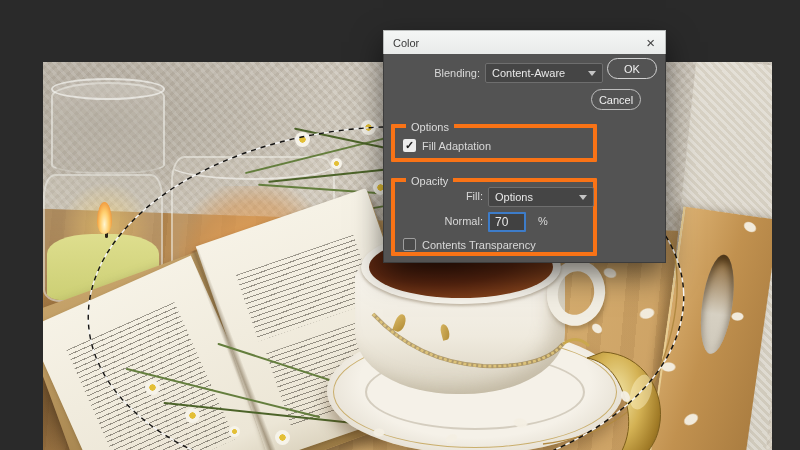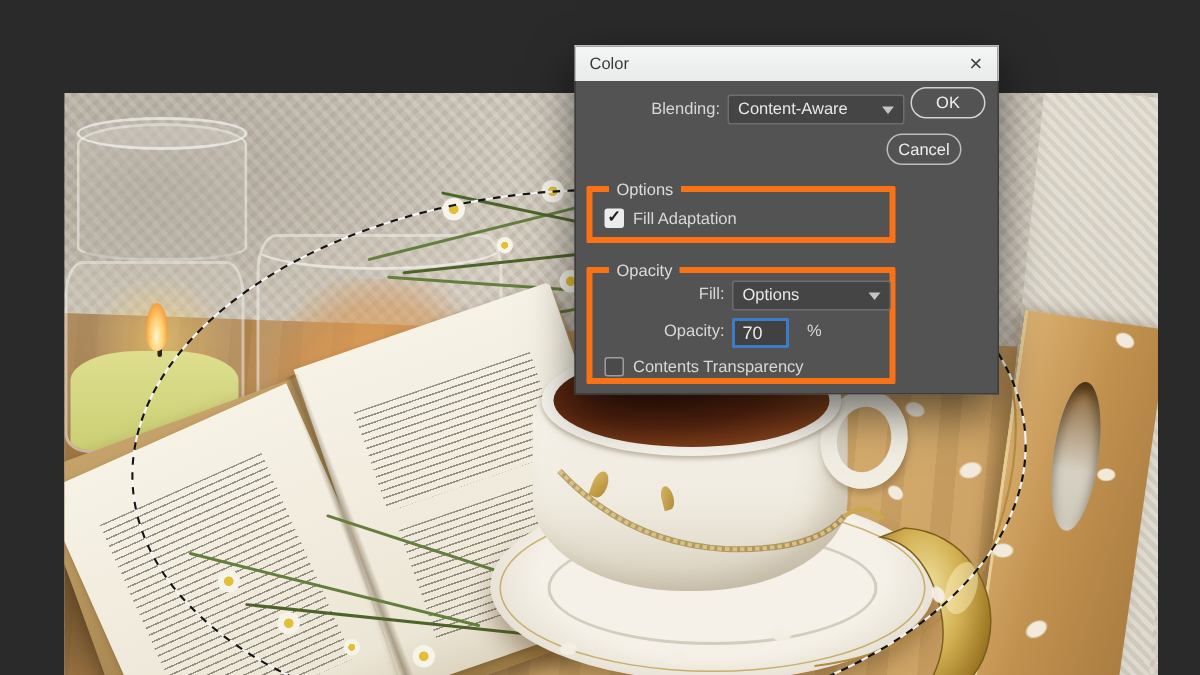--- a/index.html
+++ b/index.html
@@ -289,21 +289,21 @@
 
       <div class="grp" style="left:7px;top:124px;width:206px;height:78px">
         <span class="grp-legend">Opacity</span>
 
         <span class="lbl" style="left:0;top:8px;width:88px;text-align:right">Fill:</span>
         <div class="dropdown" style="left:93px;top:5px;width:106px">
           <span class="dd-text">Options</span>
           <span class="dd-caret"></span>
         </div>
 
-        <span class="lbl" style="left:0;top:33px;width:88px;text-align:right">Opacity:</span>
+        <span class="lbl" style="left:0;top:33px;width:88px;text-align:right">Normal:</span>
         <input class="num-input" style="left: 93px; top: 30px;" value="70">
         <span class="lbl" style="left:143px;top:33px">%</span>
 
         <span class="cb unchecked" style="left:8px;top:56px"></span>
         <span class="lbl" style="left:27px;top:57px">Contents Transparency</span>
       </div>
 
     </div>
   </div>
 </div>

